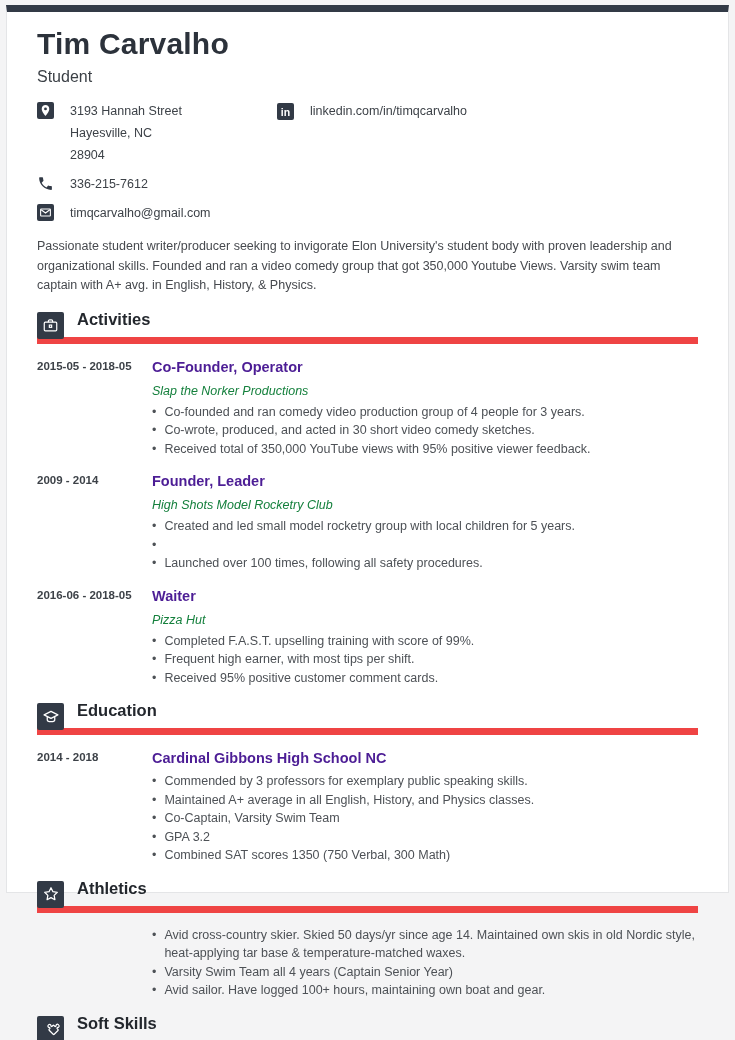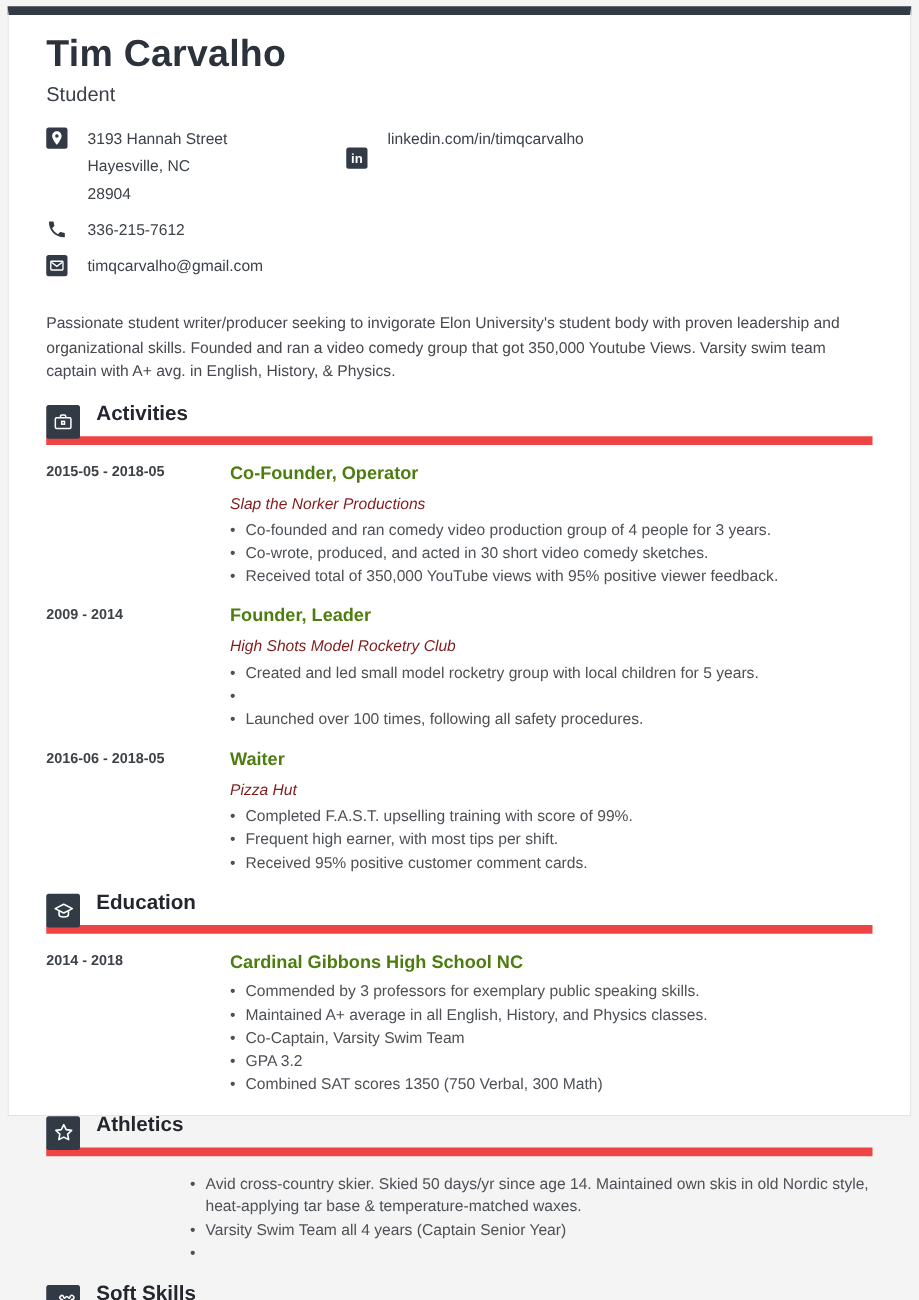--- a/index.html
+++ b/index.html
@@ -10,33 +10,33 @@
   .name{margin-top:15px;font-size:30px;font-weight:bold;color:#2c323b;line-height:1.1;letter-spacing:.2px;}
   .subtitle{margin-top:8px;font-size:16px;color:#3b4046;}
   .contact{margin-top:14px;display:grid;grid-template-columns:240px 1fr;}
   .c-col{display:flex;flex-direction:column;}
   .c-row{display:flex;gap:16px;margin-bottom:7px;align-items:flex-start;}
   .c-icon{width:17px;height:17px;flex:0 0 17px;margin-top:2px;}
   .sq-icon{background:#323a46;border-radius:2px;display:flex;align-items:center;justify-content:center;}
   .c-text{font-size:12.5px;color:#3d4248;line-height:22px;}
   .addr-line{display:block;}
   .li-badge{width:17px;height:17px;background:#323a46;border-radius:2px;color:#fff;
-    font-size:10.5px;font-weight:bold;display:flex;align-items:center;justify-content:center;margin-top:18px;}
-  .summary{margin-top:18px;font-size:12.5px;color:#46494e;line-height:19.5px;max-width:670px;}
+    font-size:10.5px;font-weight:bold;display:flex;align-items:center;justify-content:center;margin-top:3px;}
+  .summary{margin-top:6px;font-size:12.5px;color:#46494e;line-height:19.5px;max-width:670px;}
   
   .section{margin-top:14px;}
   .section-head{display:flex;align-items:center;gap:13px;border-bottom:7px solid #ef4444;}
   .section-icon{width:27px;height:27px;background:#323a46;border-radius:2px;flex:0 0 27px;
     display:flex;align-items:center;justify-content:center;margin-bottom:-4px;}
   .section-title{font-size:16.5px;font-weight:bold;color:#23272d;padding-bottom:8px;}
   .section-body{padding-top:13px;}
-  .entry{display:grid;grid-template-columns:115px 1fr;margin-bottom:13px;gap:32px;}
+  .entry{display:grid;grid-template-columns:115px 1fr;margin-bottom:13px;}
   .entry-dates{font-size:11.5px;font-weight:bold;color:#3d4248;padding-top:3px;}
-  .entry-role{font-size:14.5px;font-weight:bold;color:#4d7c0f;line-height:20px;margin-bottom:4px;}
-  .entry-org{font-size:12.5px;font-style:italic;color:#7f1d1d;line-height:20px;margin-bottom:2px;}
+  .entry-role{font-size:14.5px;font-weight:bold;color:#4c1d95;line-height:20px;margin-bottom:4px;}
+  .entry-org{font-size:12.5px;font-style:italic;color:#15803d;line-height:20px;margin-bottom:2px;}
   .bullet{display:flex;gap:8px;font-size:12.5px;color:#4d5156;line-height:18.5px;}
   .bullet .dot{flex:0 0 auto;color:#4d5156;}
   .indented{margin-left:115px;}
   svg{display:block;}
 </style>
 </head>
 <body>
 
 <div class="page">
 
@@ -209,20 +209,21 @@
         <div class="bullet">
           <span class="dot">•</span>
           <span>Avid cross-country skier. Skied 50 days/yr since age 14. Maintained own skis in old Nordic style, heat-applying tar base &amp; temperature-matched waxes.</span>
         </div>
         <div class="bullet">
           <span class="dot">•</span>
           <span>Varsity Swim Team all 4 years (Captain Senior Year)</span>
         </div>
         <div class="bullet">
           <span class="dot">•</span>
+          <span>Avid sailor. Have logged 100+ hours, maintaining own boat and gear.</span>
         </div>
       </div>
   </div>
 
   <div class="section">
     <div class="section-head">
       <span class="section-icon">
         <svg width="18" height="18" viewBox="0 0 24 24" fill="none" stroke="#ffffff" stroke-width="1.7" stroke-linejoin="round" transform="rotate(45)">
           <path d="M19 12.5h-1.6c-.6 0-1-.4-1-1 0-.3.1-.5.3-.7.4-.4.6-.9.6-1.4 0-1.2-1-2.2-2.3-2.2s-2.3 1-2.3 2.2c0 .5.2 1 .6 1.4.2.2.3.4.3.7 0 .6-.4 1-1 1H11c-.6 0-1 .4-1 1v1.6c0 .6-.4 1-1 1-.3 0-.5-.1-.7-.3-.4-.4-.9-.6-1.4-.6C5.7 15.2 5 16.2 5 17.4s.7 2.3 1.9 2.3c.5 0 1-.2 1.4-.6.2-.2.4-.3.7-.3.6 0 1 .4 1 1V21c0 .6.4 1 1 1h8c.6 0 1-.4 1-1v-7.5c0-.6-.4-1-1-1z" transform="translate(1,-6) scale(0.95)"></path>
         </svg>

